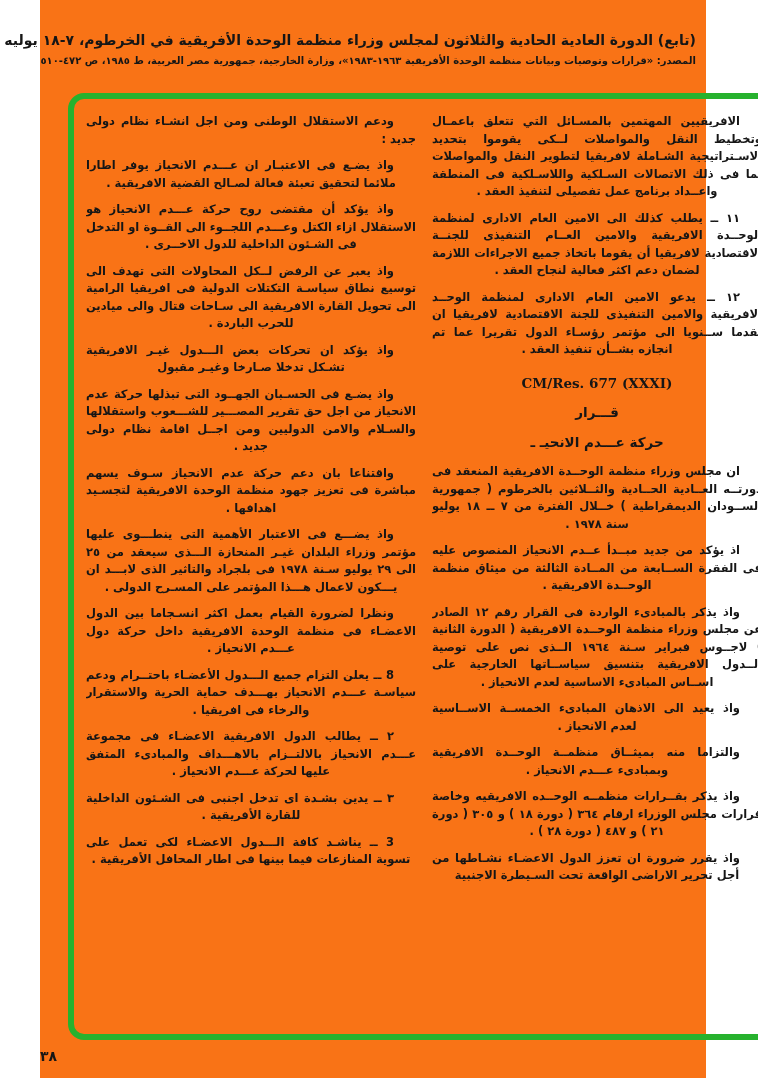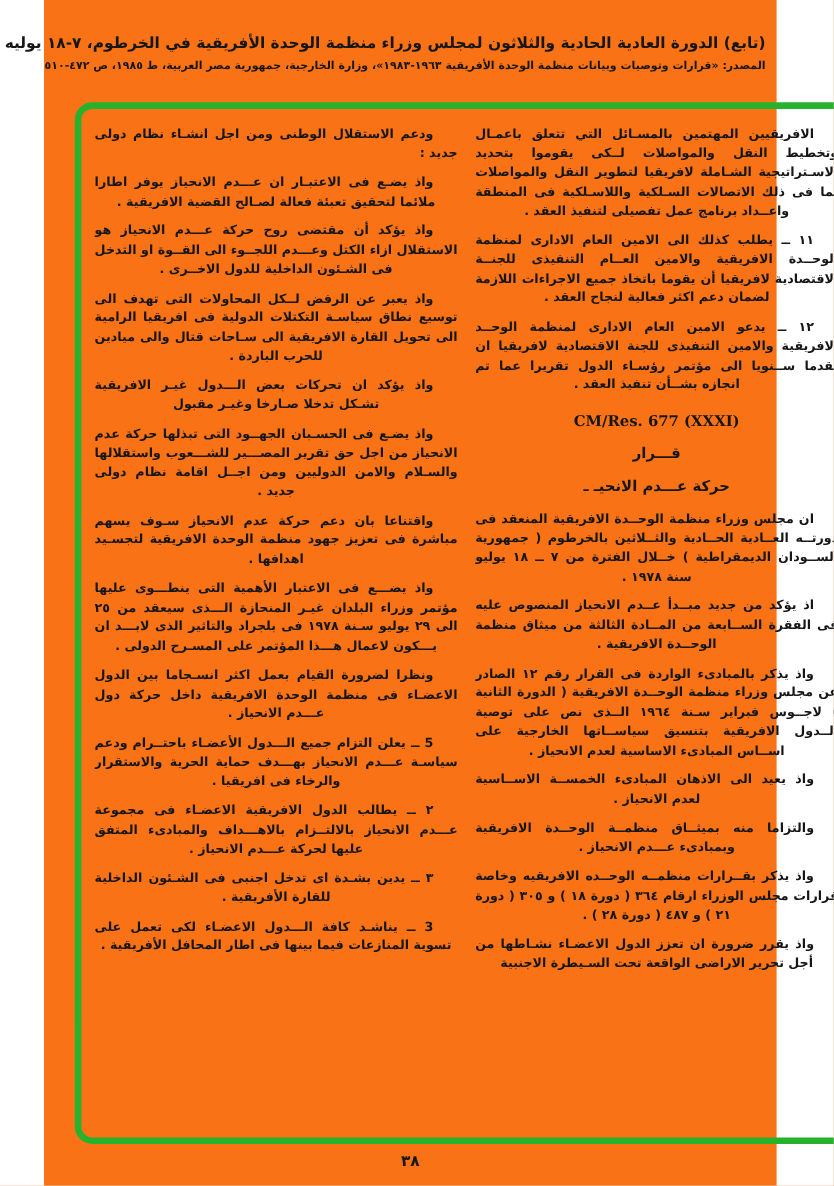--- a/index.html
+++ b/index.html
@@ -61,21 +61,21 @@
     font-weight:bold;font-size:13.5px;
     margin:16px 0 12px 0;
     text-indent:0;
   }
   .res-title{
     font-weight:bold;font-size:13.5px;
     margin:0 0 12px 0;text-indent:0;text-align-last:center;
   }
   .page-number{
     position:absolute;bottom:14px;left:0;right:0;
-    text-align:center;font-weight:bold;font-size:14px;
+    text-align:left;font-weight:bold;font-size:14px;
   }
 </style>
 </head>
 <body>
 
 <div class="page">
 
   <div class="header">
     <div class="header-line1">(تابع) الدورة العادية الحادية والثلاثون لمجلس وزراء منظمة الوحدة الأفريقية في الخرطوم، ٧-١٨ يوليه ١٩٧٨</div>
     <div class="header-line2">المصدر: «قرارات وتوصيات وبيانات منظمة الوحدة الأفريقية ١٩٦٣-١٩٨٣»، وزارة الخارجية، جمهورية مصر العربية، ط ١٩٨٥، ص ٤٧٢-٥١٠</div>
@@ -106,21 +106,21 @@
       <div class="col">
         <p class="para first-lines">ودعم الاستقلال الوطنى ومن اجل انشـاء نظام دولى جديد :</p>
         <p class="para">واذ يضـع فى الاعتبـار ان عـــدم الانحياز يوفر اطارا ملائما لتحقيق تعبئة فعالة لصـالح القضية الافريقية .</p>
         <p class="para">واذ يؤكد أن مقتضى روح حركة عـــدم الانحياز هو الاستقلال ازاء الكتل وعـــدم اللجــوء الى القــوة او التدخل فى الشـئون الداخلية للدول الاخــرى .</p>
         <p class="para">واذ يعبر عن الرفض لــكل المحاولات التى تهدف الى توسيع نطاق سياسـة التكتلات الدولية فى افريقيا الرامية الى تحويل القارة الافريقية الى سـاحات قتال والى ميادين للحرب الباردة .</p>
         <p class="para">واذ يؤكد ان تحركات بعض الـــدول غيـر الافريقية تشـكل تدخلا صـارخا وغيـر مقبول</p>
         <p class="para">واذ يضـع فى الحسـبان الجهــود التى تبذلها حركة عدم الانحياز من اجل حق تقرير المصـــير للشـــعوب واستقلالها والسـلام والامن الدوليين ومن اجــل اقامة نظام دولى جديد .</p>
         <p class="para">واقتناعا بان دعم حركة عدم الانحياز سـوف يسهم مباشرة فى تعزيز جهود منظمة الوحدة الافريقية لتجسـيد اهدافها .</p>
         <p class="para">واذ يضـــع فى الاعتبار الأهمية التى ينطـــوى عليها مؤتمر وزراء البلدان غيـر المنحازة الـــذى سيعقد من ٢٥ الى ٢٩ يوليو سـنة ١٩٧٨ فى بلجراد والتاثير الذى لابـــد ان يـــكون لاعمال هـــذا المؤتمر على المسـرح الدولى .</p>
         <p class="para">ونظرا لضرورة القيام بعمل اكثر انسـجاما بين الدول الاعضـاء فى منظمة الوحدة الافريقية داخل حركة دول عـــدم الانحياز .</p>
-        <p class="para">5 ــ يعلن التزام جميع الـــدول الأعضـاء باحتــرام ودعم سياسـة عـــدم الانحياز بهـــدف حماية الحرية والاستقرار والرخاء فى افريقيا .</p>
+        <p class="para">8 ــ يعلن التزام جميع الـــدول الأعضـاء باحتــرام ودعم سياسـة عـــدم الانحياز بهـــدف حماية الحرية والاستقرار والرخاء فى افريقيا .</p>
         <p class="para">٢ ــ يطالب الدول الافريقية الاعضـاء فى مجموعة عـــدم الانحياز بالالتــزام بالاهـــداف والمبادىء المتفق عليها لحركة عـــدم الانحياز .</p>
         <p class="para">٣ ــ يدين بشـدة اى تدخل اجنبى فى الشـئون الداخلية للقارة الأفريقية .</p>
         <p class="para">3 ــ يناشـد كافة الـــدول الاعضـاء لكى تعمل على تسوية المنازعات فيما بينها فى اطار المحافل الأفريقية .</p>
       </div>
 
     </div>
   </div>
 
   <div class="page-number">٣٨</div>
 

